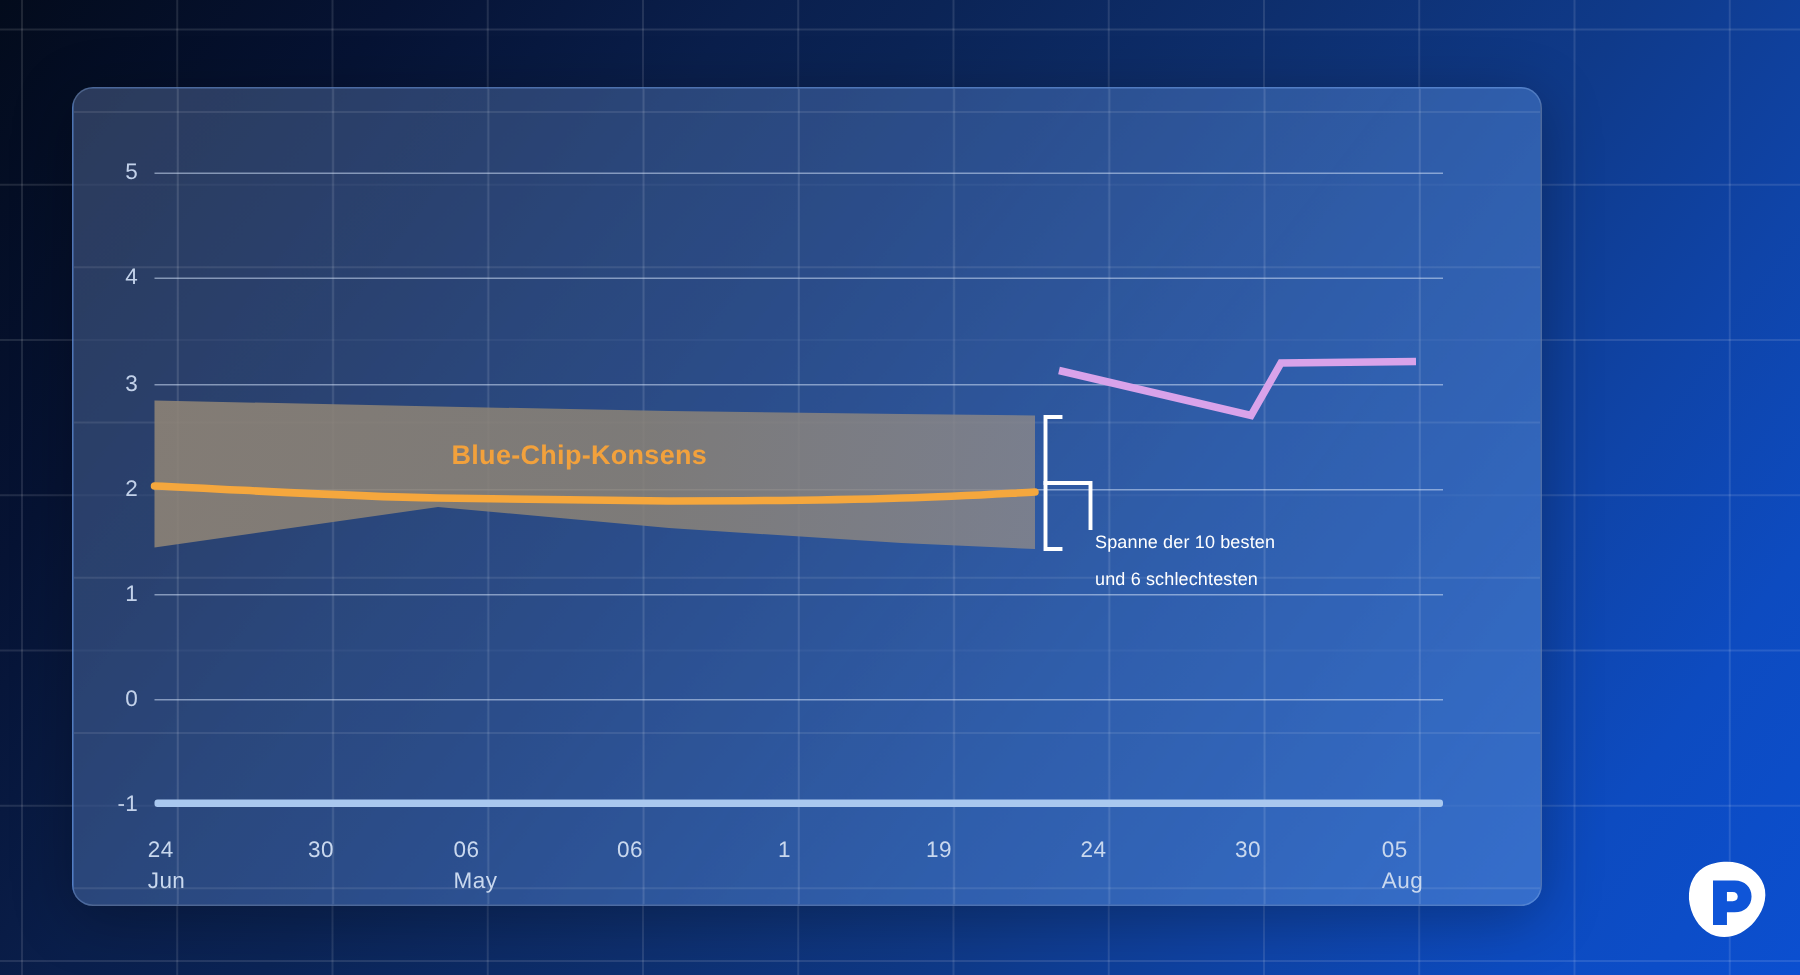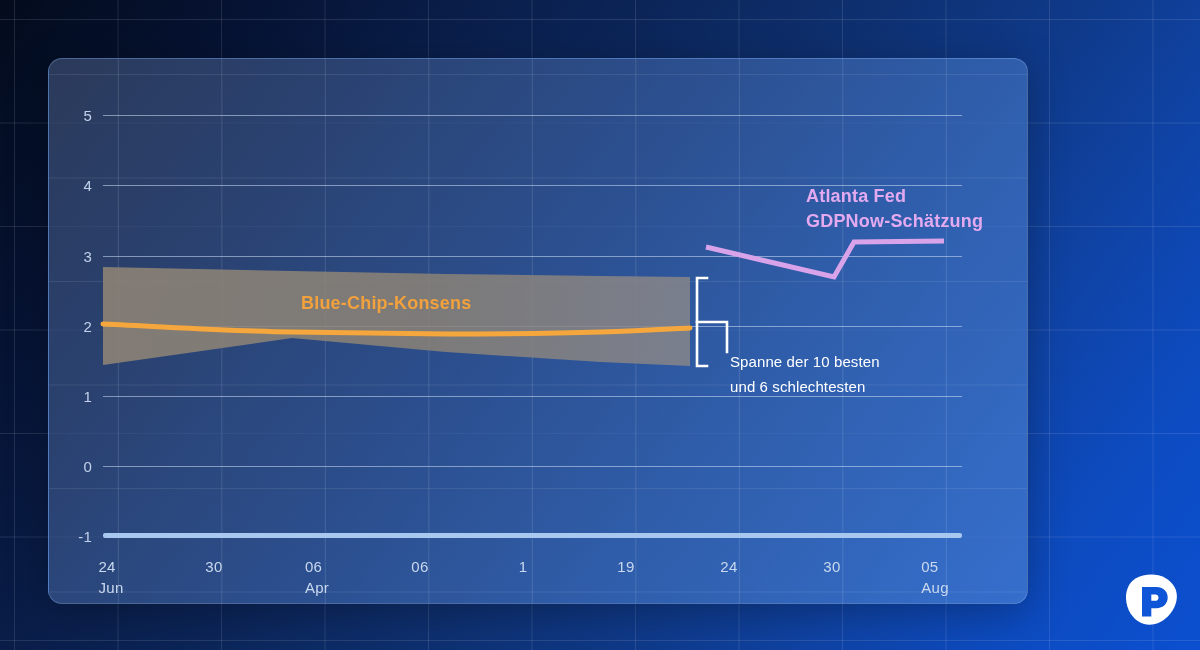--- a/index.html
+++ b/index.html
@@ -140,21 +140,21 @@
     font-size: 18px;
     letter-spacing: 0.2px;
     white-space: nowrap;
   }
   .lbl-consensus { color: #f2a13c; font-weight: 700; }
   .lbl-fed { color: #e3aaf0; font-weight: 600; line-height: 25px; }
 
   .annot {
     position: absolute;
     color: #ffffff;
-    font-size: 15px;
+    font-size: 12px;
     line-height: 25px;
     white-space: nowrap;
     letter-spacing: 0.1px;
   }
 
   
   .logo {
     position: absolute;
     left: 1120px; top: 569px;
     width: 62px; height: 62px;
@@ -209,41 +209,37 @@
       <path d="M706,247 L834,277 L854,242 L944,241" fill="none" stroke="#d9a3ea" stroke-width="5" stroke-linecap="butt" stroke-linejoin="miter"></path>
     </svg>
 
     <svg class="pink-svg" width="1200" height="650">
       <path d="M707,278 L697,278 L697,366 L707,366" fill="none" stroke="#ffffff" stroke-width="2.6" stroke-linecap="square" stroke-linejoin="miter"></path>
       <path d="M697,322 L727,322 L727,352" fill="none" stroke="#ffffff" stroke-width="2.6" stroke-linecap="square" stroke-linejoin="miter"></path>
     </svg>
 
     <div class="series-label lbl-consensus" style="left:301px; top:293px">Blue-Chip-Konsens</div>
 
-    <div class="series-label lbl-fed" style="left:806px; top:184px">
-      <div>Atlanta Fed</div>
-      <div>GDPNow-Schätzung</div>
-    </div>
 
     <div class="annot" style="left:730px; top:349px">
       <div>Spanne der 10 besten</div>
       <div>und 6 schlechtesten</div>
     </div>
 
     <div class="xtick" style="left:111px; top:546px">
       <span class="d">24</span>
       <span class="m">Jun</span>
     </div>
     <div class="xtick" style="left:214px; top:546px">
       <span class="d">30</span>
       <span class="m"></span>
     </div>
     <div class="xtick" style="left:317px; top:546px">
       <span class="d">06</span>
-      <span class="m">Apr</span>
+      <span class="m">May</span>
     </div>
     <div class="xtick" style="left:420px; top:546px">
       <span class="d">06</span>
       <span class="m"></span>
     </div>
     <div class="xtick" style="left:523px; top:546px">
       <span class="d">1</span>
       <span class="m"></span>
     </div>
     <div class="xtick" style="left:626px; top:546px">

